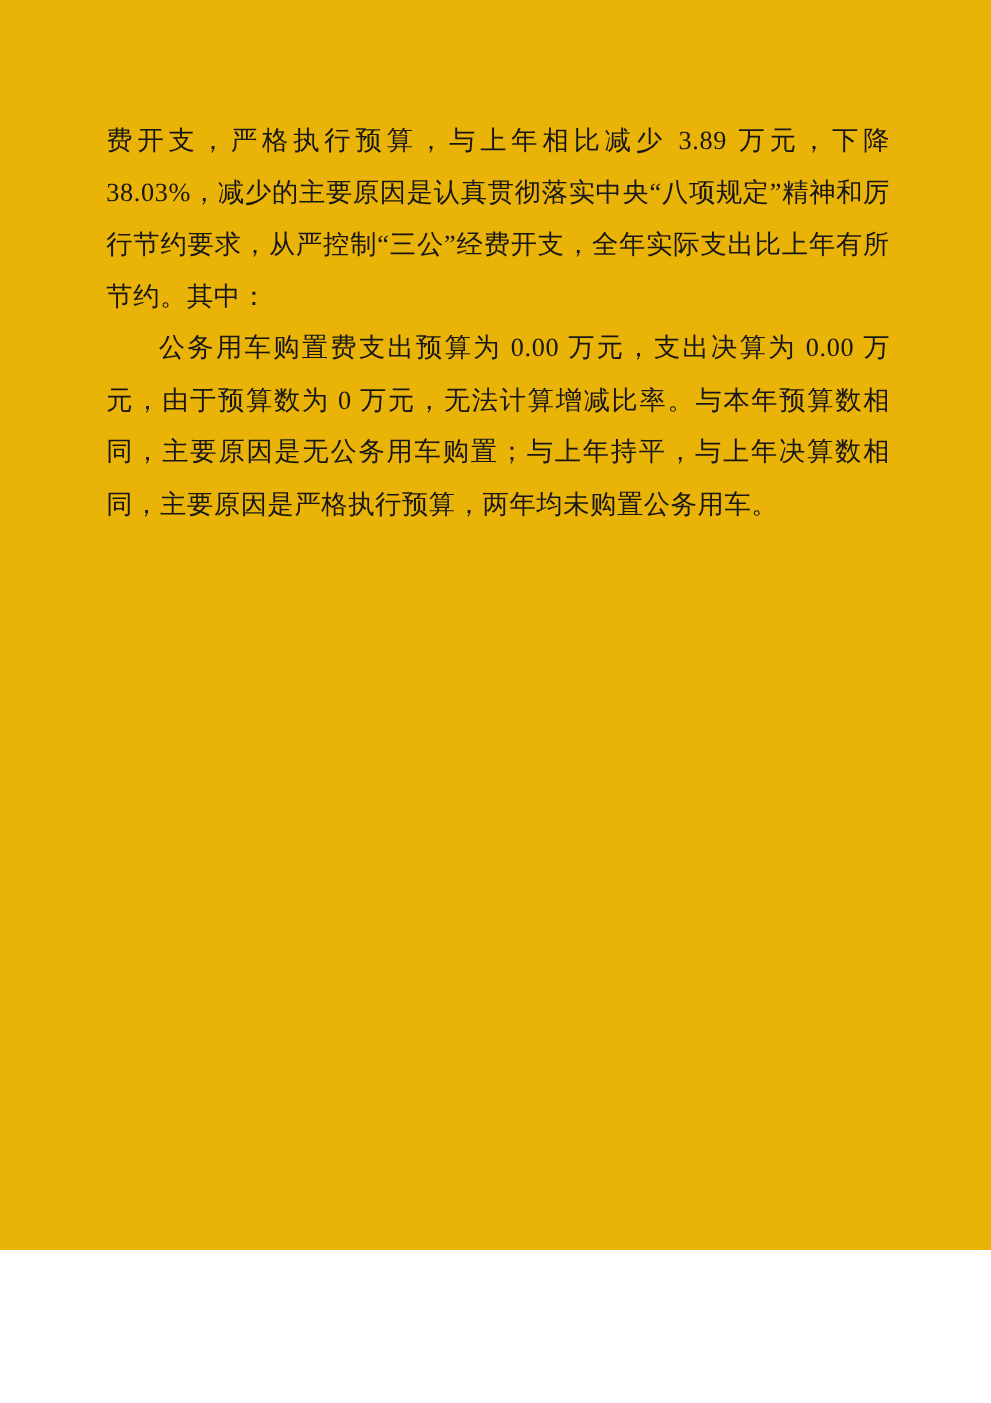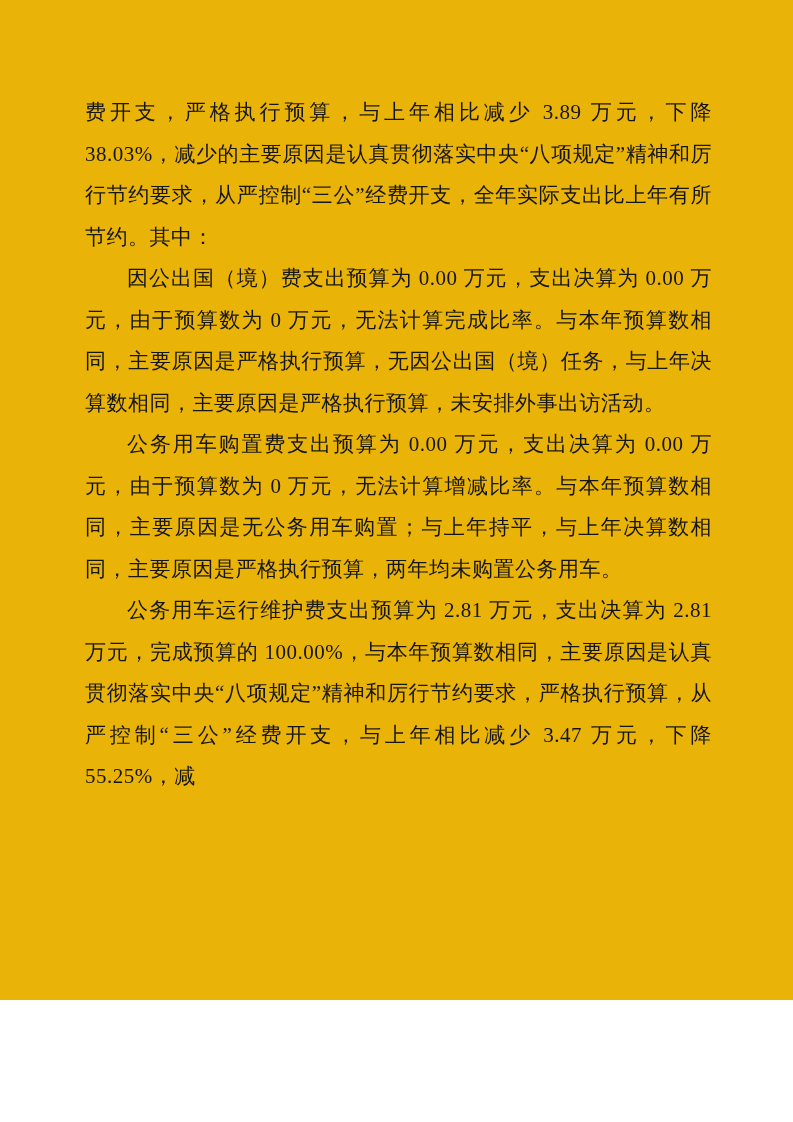--- a/index.html
+++ b/index.html
@@ -45,18 +45,16 @@
     letter-spacing: 3px;
     color: #1c1c1c;
   }
 </style>
 </head>
 <body>
 
 <div class="page">
   <div class="content">
     <p>费开支，严格执行预算，与上年相比减少 3.89 万元，下降 38.03%，减少的主要原因是认真贯彻落实中央“八项规定”精神和厉行节约要求，从严控制“三公”经费开支，全年实际支出比上年有所节约。其中：</p>
-    <p class="indent">因公出国（境）费支出预算为 0.00 万元，支出决算为 0.00 万元，由于预算数为 0 万元，无法计算完成比率。与本年预算数相同，主要原因是严格执行预算，无因公出国（境）任务，与上年决算数相同，主要原因是严格执行预算，未安排外事出访活动。</p>
     <p class="indent">公务用车购置费支出预算为 0.00 万元，支出决算为 0.00 万元，由于预算数为 0 万元，无法计算增减比率。与本年预算数相同，主要原因是无公务用车购置；与上年持平，与上年决算数相同，主要原因是严格执行预算，两年均未购置公务用车。</p>
-    <p class="indent">公务用车运行维护费支出预算为 2.81 万元，支出决算为 2.81 万元，完成预算的 100.00%，与本年预算数相同，主要原因是认真贯彻落实中央“八项规定”精神和厉行节约要求，严格执行预算，从严控制“三公”经费开支，与上年相比减少 3.47 万元，下降 55.25%，减</p>
   </div>
   <div class="footer">- 14 -</div>
 </div>
 
 </body></html>

